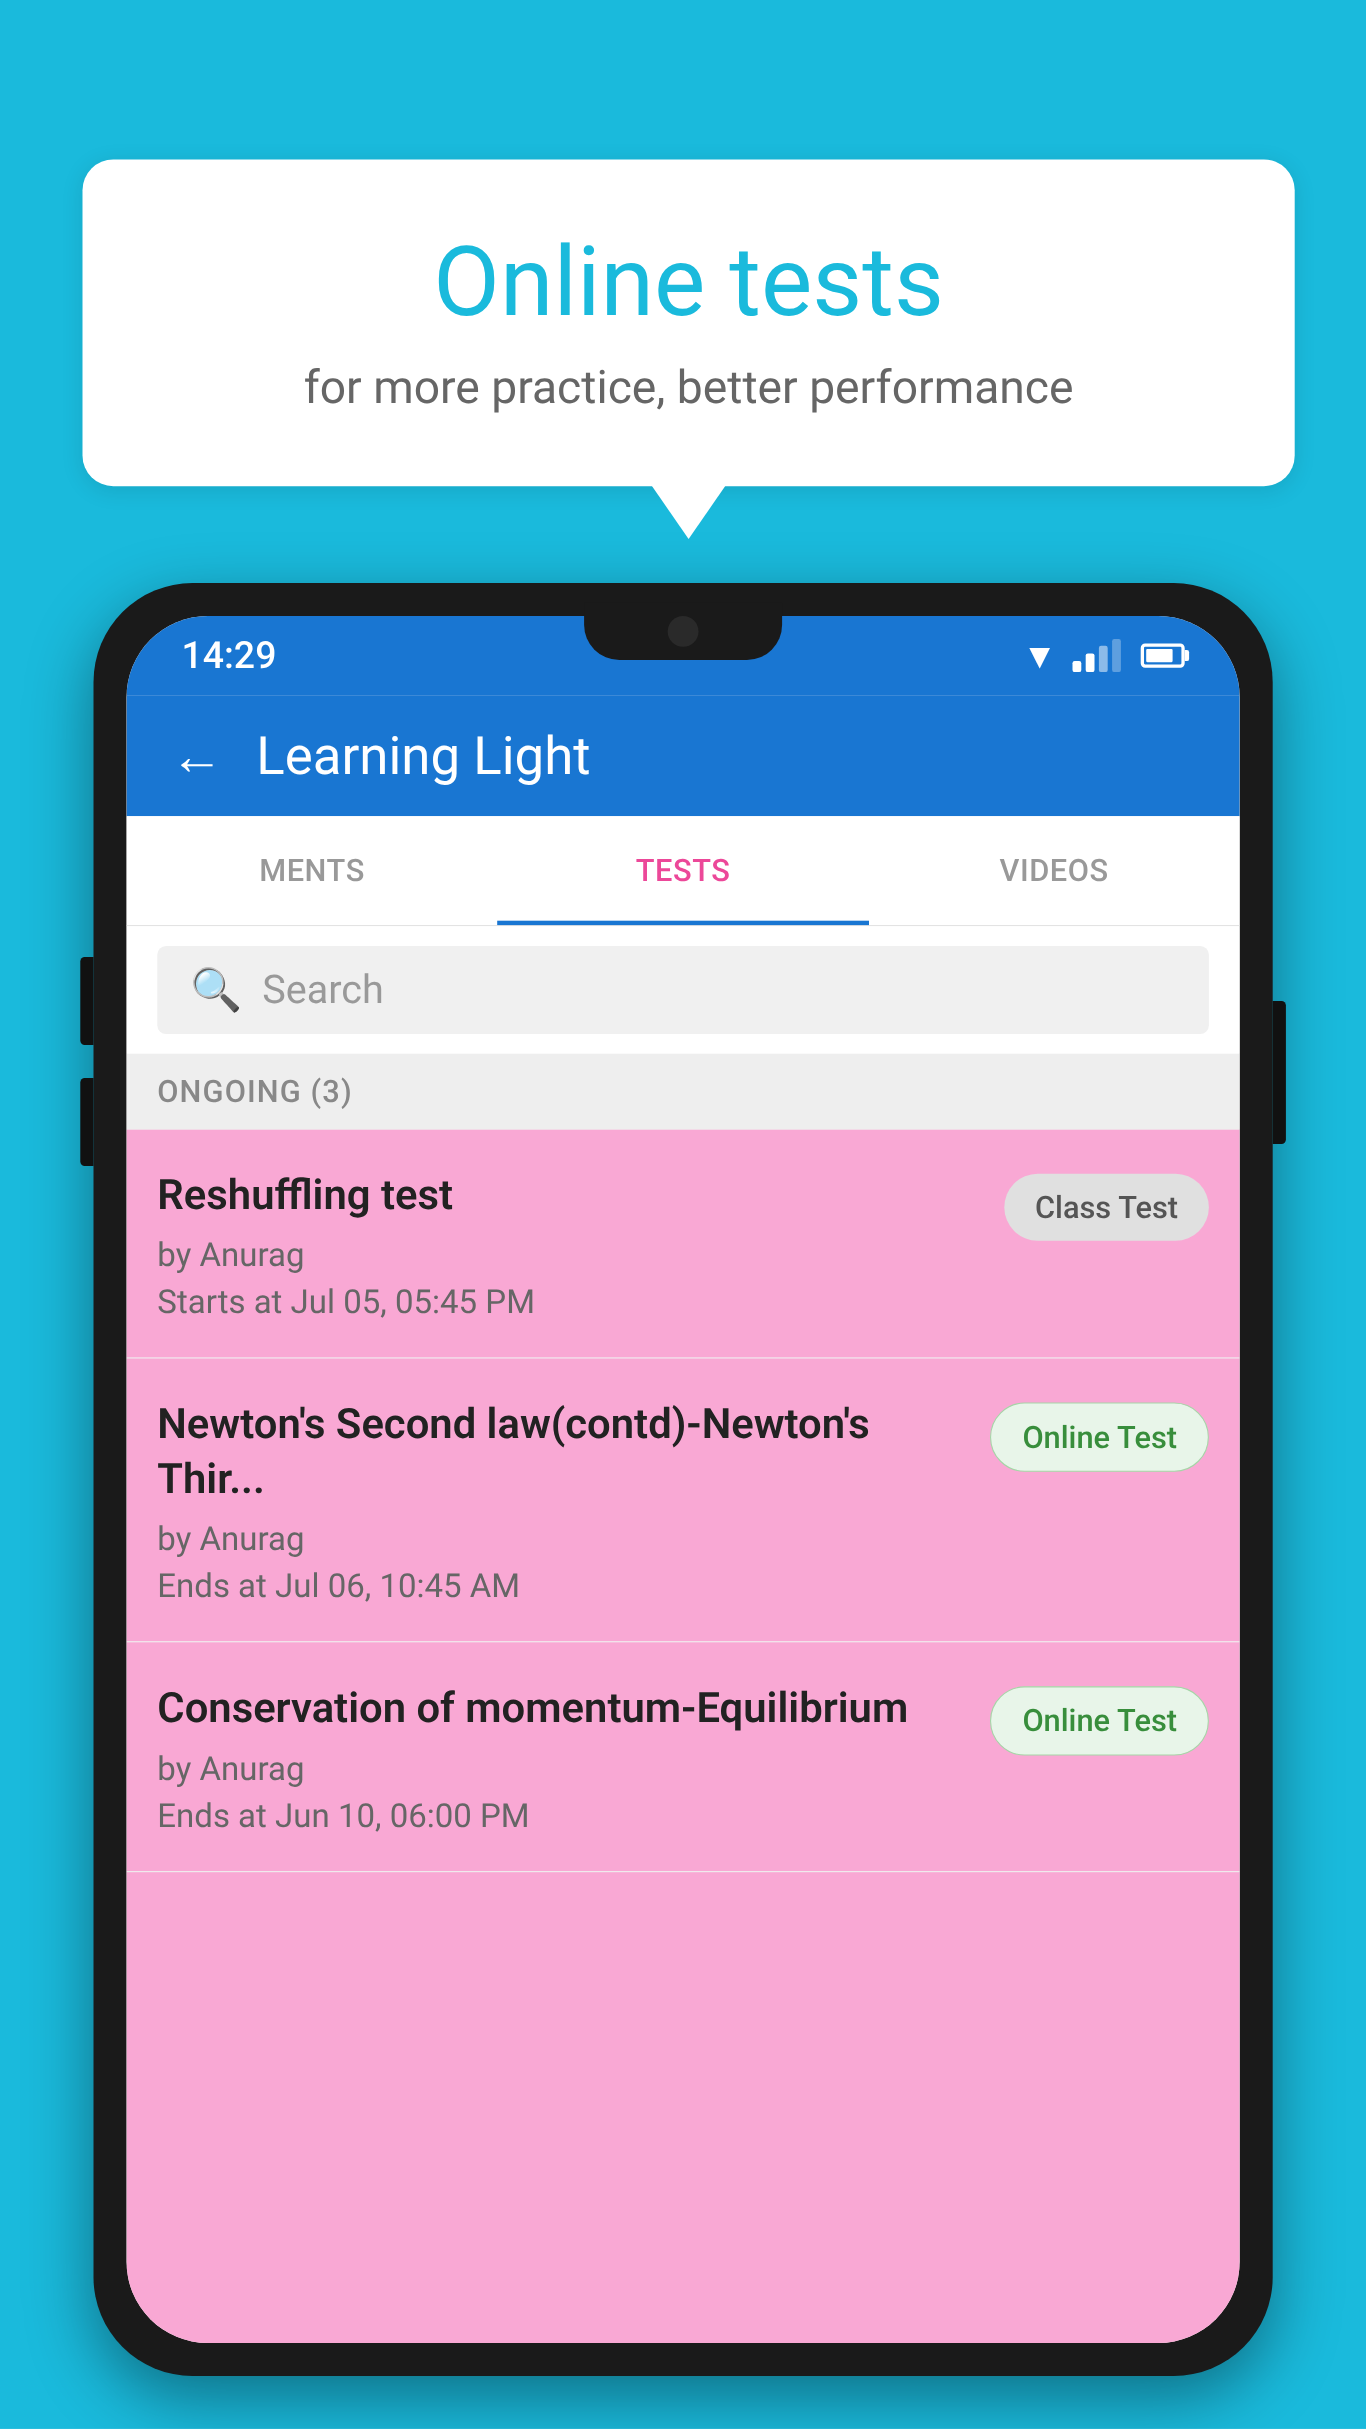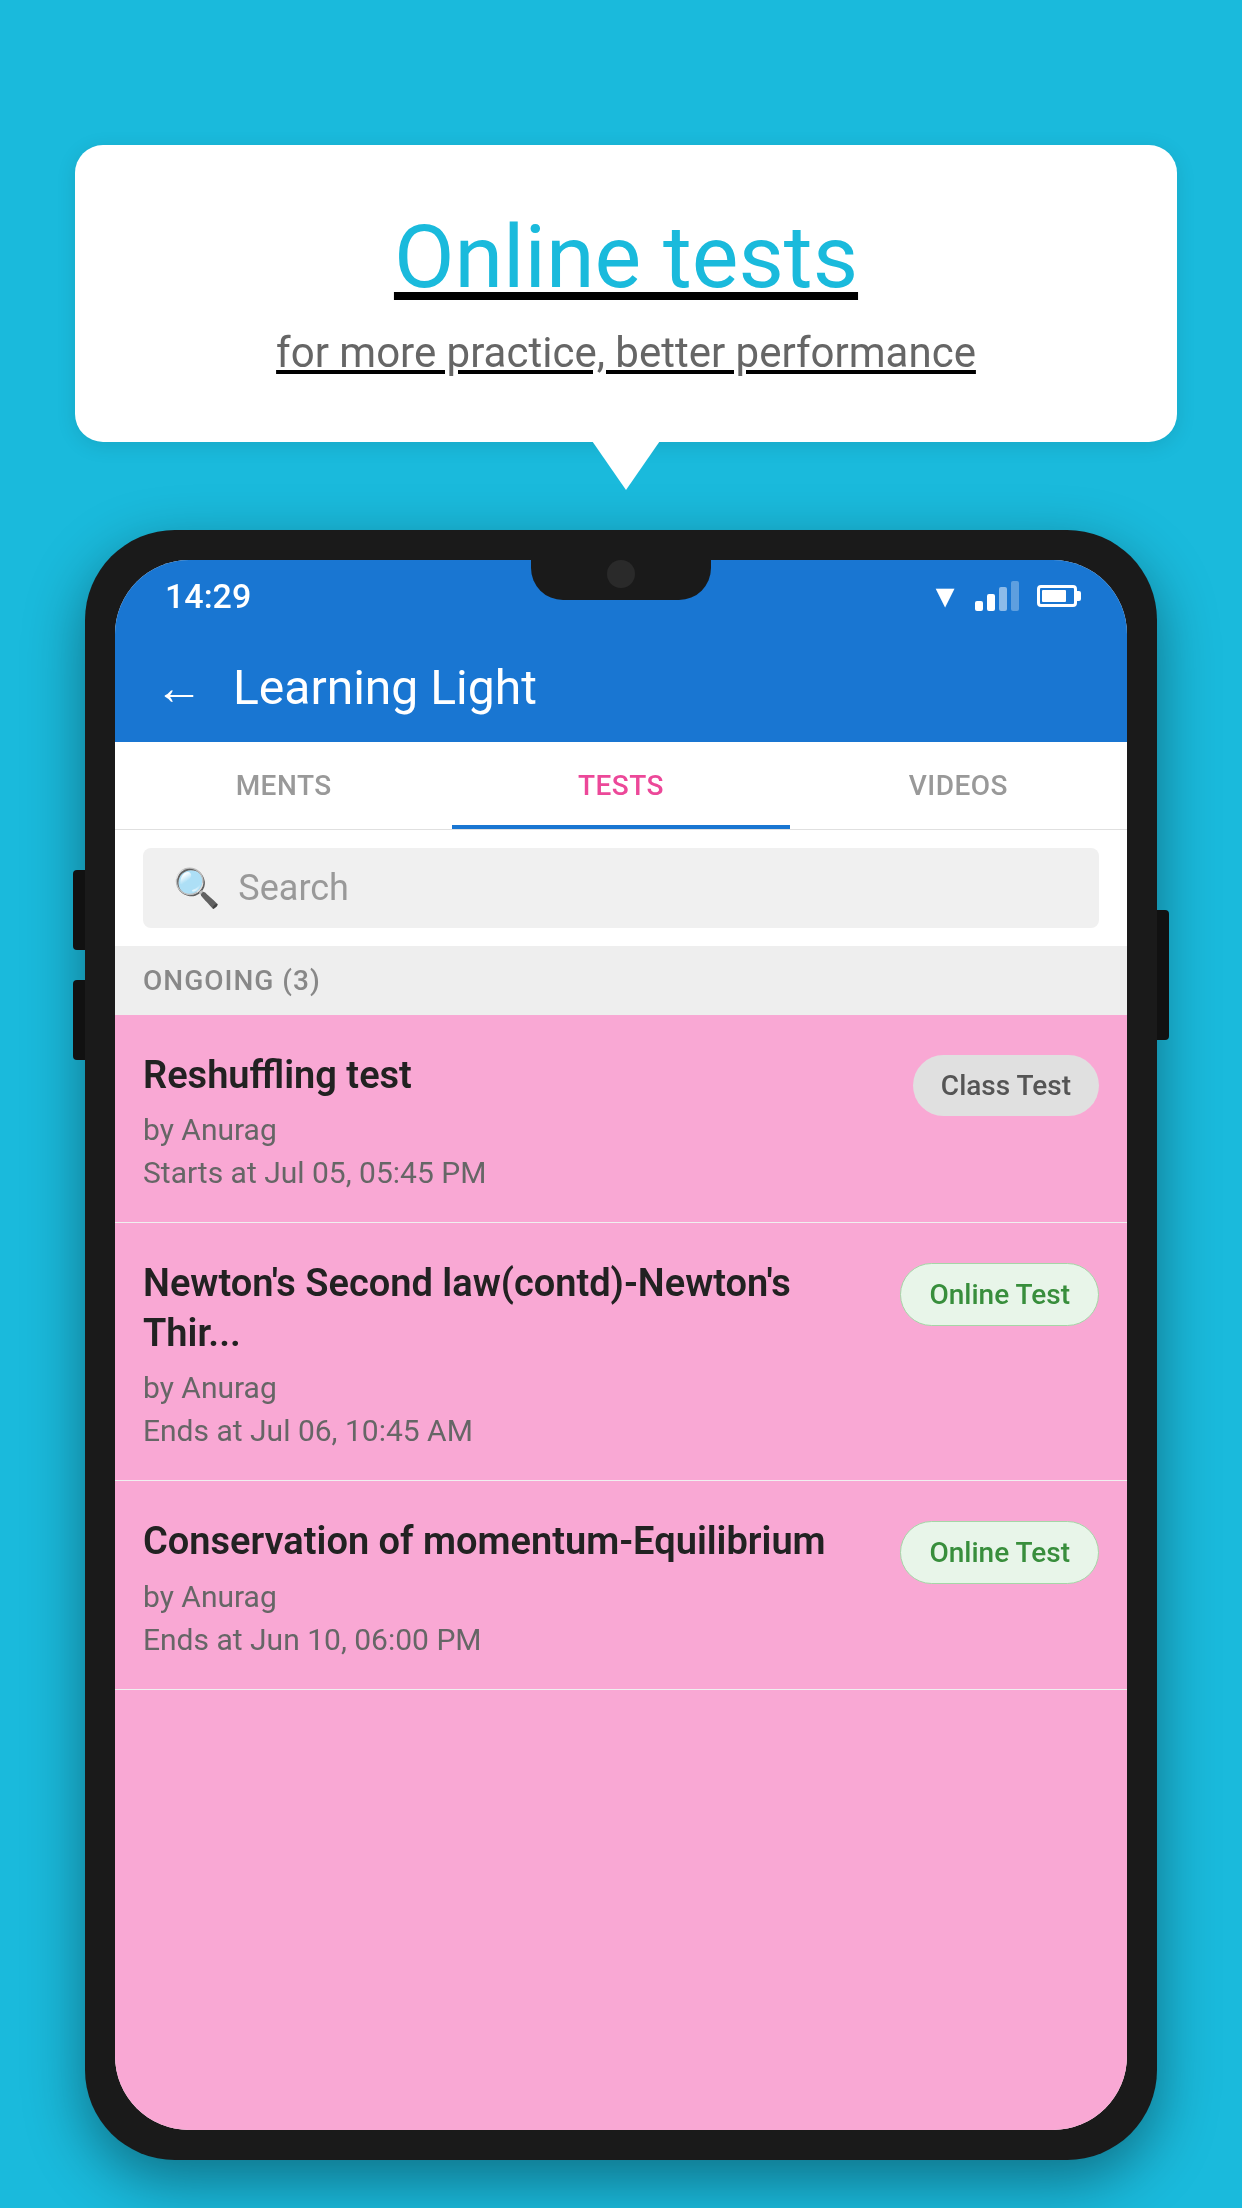--- a/index.html
+++ b/index.html
@@ -13,21 +13,20 @@
       overflow: hidden;
       position: relative;
     }
 
     
     .speech-bubble-container {
       position: absolute;
       top: 145px;
       left: 75px;
       right: 65px;
-      text-decoration: underline;
     }
 
     .speech-bubble {
       background: white;
       border-radius: 28px;
       padding: 60px 80px 65px;
       text-align: center;
       box-shadow: 0 4px 20px rgba(0,0,0,0.1);
       position: relative;
     }
@@ -195,21 +194,21 @@
 
     .app-title {
       color: white;
       font-size: 48px;
       font-weight: 400;
     }
 
     
     .tab-bar {
       background: white;
-      height: 88px;
+      height: 100px;
       display: flex;
       align-items: stretch;
       border-bottom: 1px solid #e0e0e0;
       flex-shrink: 0;
     }
 
     .tab-item {
       flex: 1;
       display: flex;
       align-items: center;

